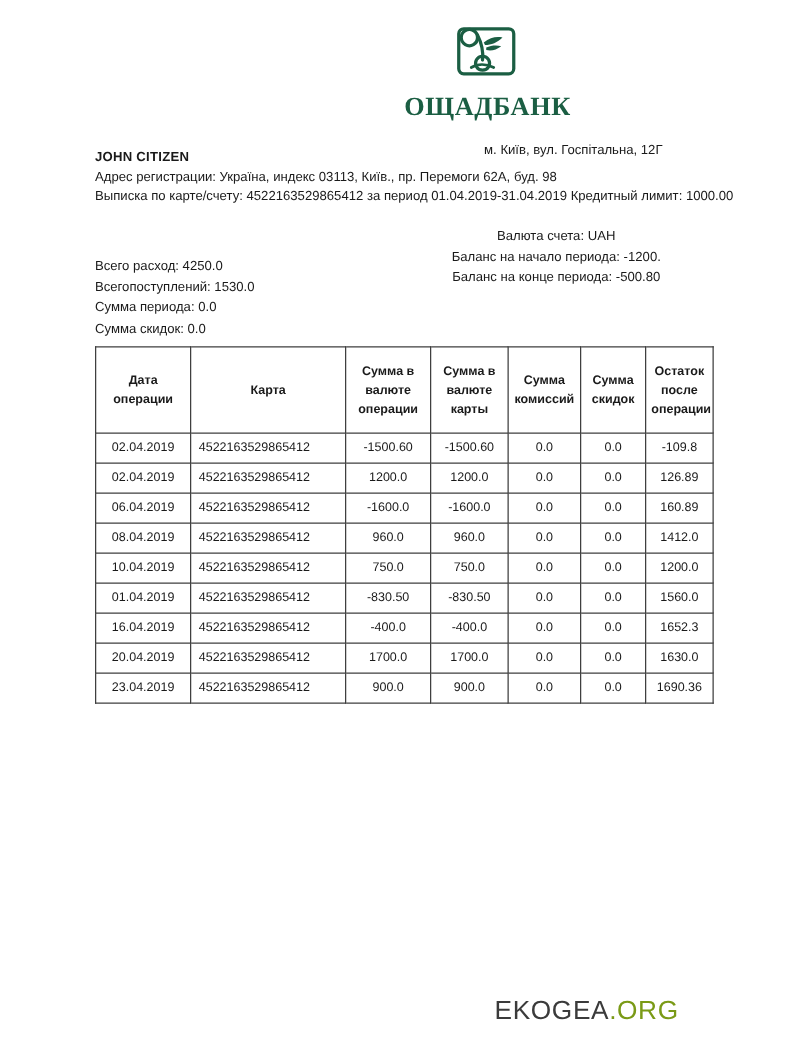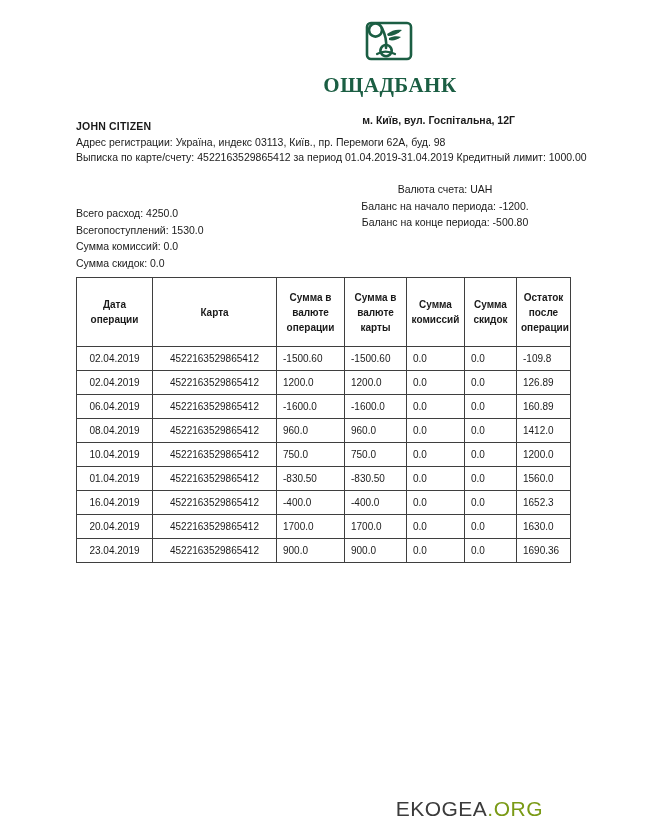--- a/index.html
+++ b/index.html
@@ -116,22 +116,22 @@
     padding: 2px 4px;
     font-size: 10px;
   }
   table.tx tbody td {
     height: 23px;
     vertical-align: middle;
     font-size: 10px;
     padding: 0 6px;
   }
   td.c-date { text-align: center; }
-  td.c-card { text-align: center; }
-  td.c-num  { text-align: left; }
+  td.c-card { text-align: left; }
+  td.c-num  { text-align: center; }
 
   
   col.w-date { width: 76px; }
   col.w-card { width: 124px; }
   col.w-op   { width: 68px; }
   col.w-crd  { width: 62px; }
   col.w-com  { width: 58px; }
   col.w-disc { width: 52px; }
   col.w-bal  { width: 54px; }
 
@@ -157,35 +157,35 @@
       <path d="M4 5 h36 a4 4 0 0 1 4 4 v28 a4 4 0 0 1 -4 4 h-36 a4 4 0 0 1 -4 -4 v-28 a4 4 0 0 1 4 -4 z" transform="translate(2,4)" fill="none" stroke="#1b5e43" stroke-width="2.6"></path>
       <path d="M17 16 a6.5 6.5 0 1 0 0 0.1 z" fill="none" stroke="#1b5e43" stroke-width="2.6"></path>
       <path d="M17 14 C 20 20, 22 26, 21 34" fill="none" stroke="#1b5e43" stroke-width="2.6" stroke-linecap="round"></path>
       <path d="M21 31 a5.6 5.6 0 1 0 0.1 0 z" fill="none" stroke="#1b5e43" stroke-width="2.6"></path>
       <path d="M22 20 C 27 16, 32 15, 37 16 C 33 20, 28 22, 23 22 z" fill="#1b5e43"></path>
       <path d="M24 24 C 28 22, 33 22, 36 23 C 32 26, 28 27, 24 26 z" fill="#1b5e43"></path>
       <path d="M12 40 C 17 37, 24 37, 30 40" fill="none" stroke="#1b5e43" stroke-width="2.2" stroke-linecap="round"></path>
     </svg>
     <div class="bank-name">ОЩАДБАНК</div>
   </div>
-  <div class="letterhead bank-address-holder" style="top:102px; right:64px; width:270px;font-weight:bold;">
+  <div class="letterhead bank-address-holder" style="top:102px; right:49px; width:270px;">
     <div class="bank-address">м. Київ, вул. Госпітальна, 12Г</div>
   </div>
 
   <div class="customer">
     <div class="customer-name">JOHN CITIZEN</div>
     <div class="customer-line">Адрес регистрации: Україна, индекс 03113, Київ., пр. Перемоги 62А, буд. 98</div>
     <div class="customer-line">Выписка по карте/счету: 4522163529865412 за период 01.04.2019-31.04.2019 Кредитный лимит: 1000.00</div>
   </div>
 
   <div class="summary">
     <div class="summary-col left">
       <div class="summary-line">Всего расход: 4250.0</div>
       <div class="summary-line">Всегопоступлений: 1530.0</div>
-      <div class="summary-line">Сумма комиссий: 0.0</div>
+      <div class="summary-line">Сумма периода: 0.0</div>
       <div class="summary-line">Сумма скидок: 0.0</div>
     </div>
     <div class="summary-col right">
       <div class="summary-line">Валюта счета: UAH</div>
       <div class="summary-line">Баланс на начало периода: -1200.</div>
       <div class="summary-line">Баланс на конце периода: -500.80</div>
     </div>
   </div>
 
   <div class="tx-wrap">

